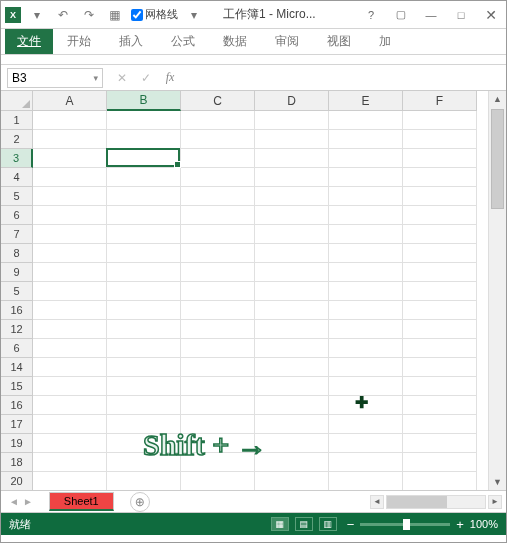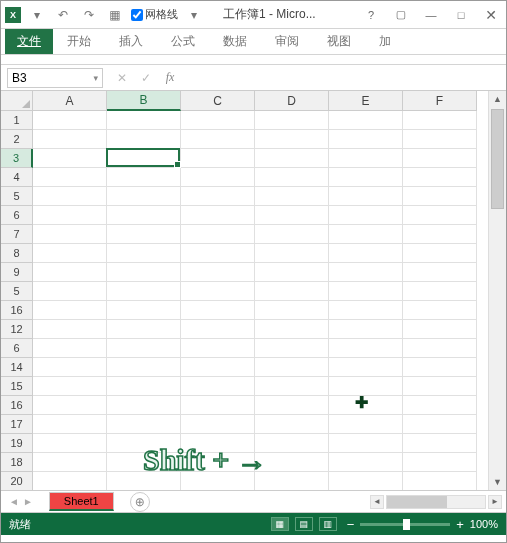--- a/index.html
+++ b/index.html
@@ -320,21 +320,21 @@
         <div class="cell"></div>
         <div class="cell"></div>
         <div class="cell"></div>
         <div class="cell"></div>
         <div class="cell"></div>
         <div class="cell"></div>
       </div>
     </div>
   <div class="active-cell" id="active-cell" style="left: 105px; top: 57px; width: 74px; height: 19px;"></div>
   <div class="cursor-cross" style="left:354px; top:302px;">✚</div>
-  <div class="overlay-text" style="left:142px; top:352px;">Shift + →</div>
+  <div class="overlay-text" style="left:142px; top:337px;">Shift + →</div>
   <div class="vscroll">
     <div class="arrow">▲</div>
     <div class="thumb"></div>
     <div class="arrow" style="position:absolute;bottom:0;left:0;right:0">▼</div>
   </div>
 </div>
 
 <div class="sheets-row">
   <div class="sheet-nav">
     <span>◄</span>

